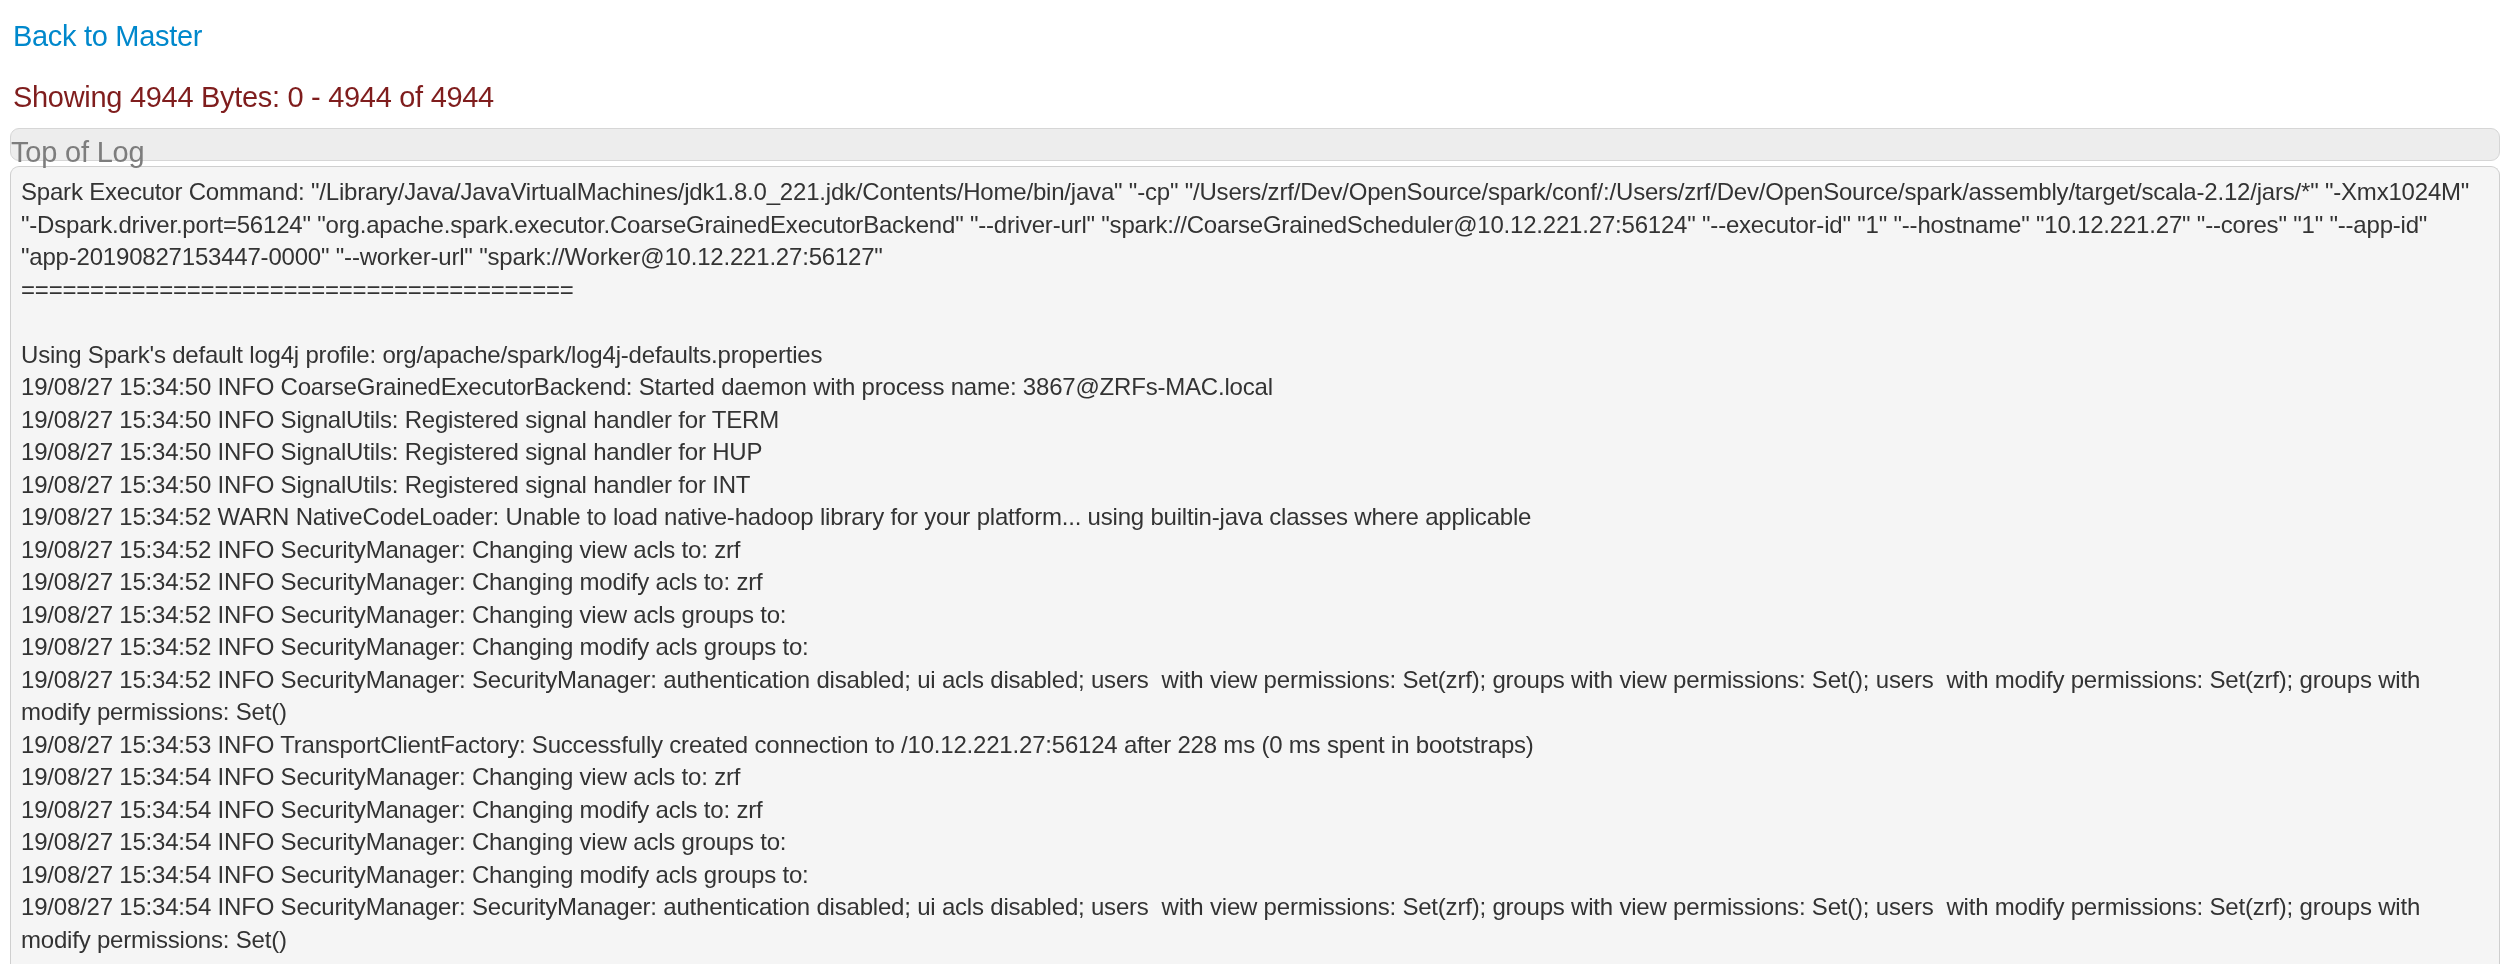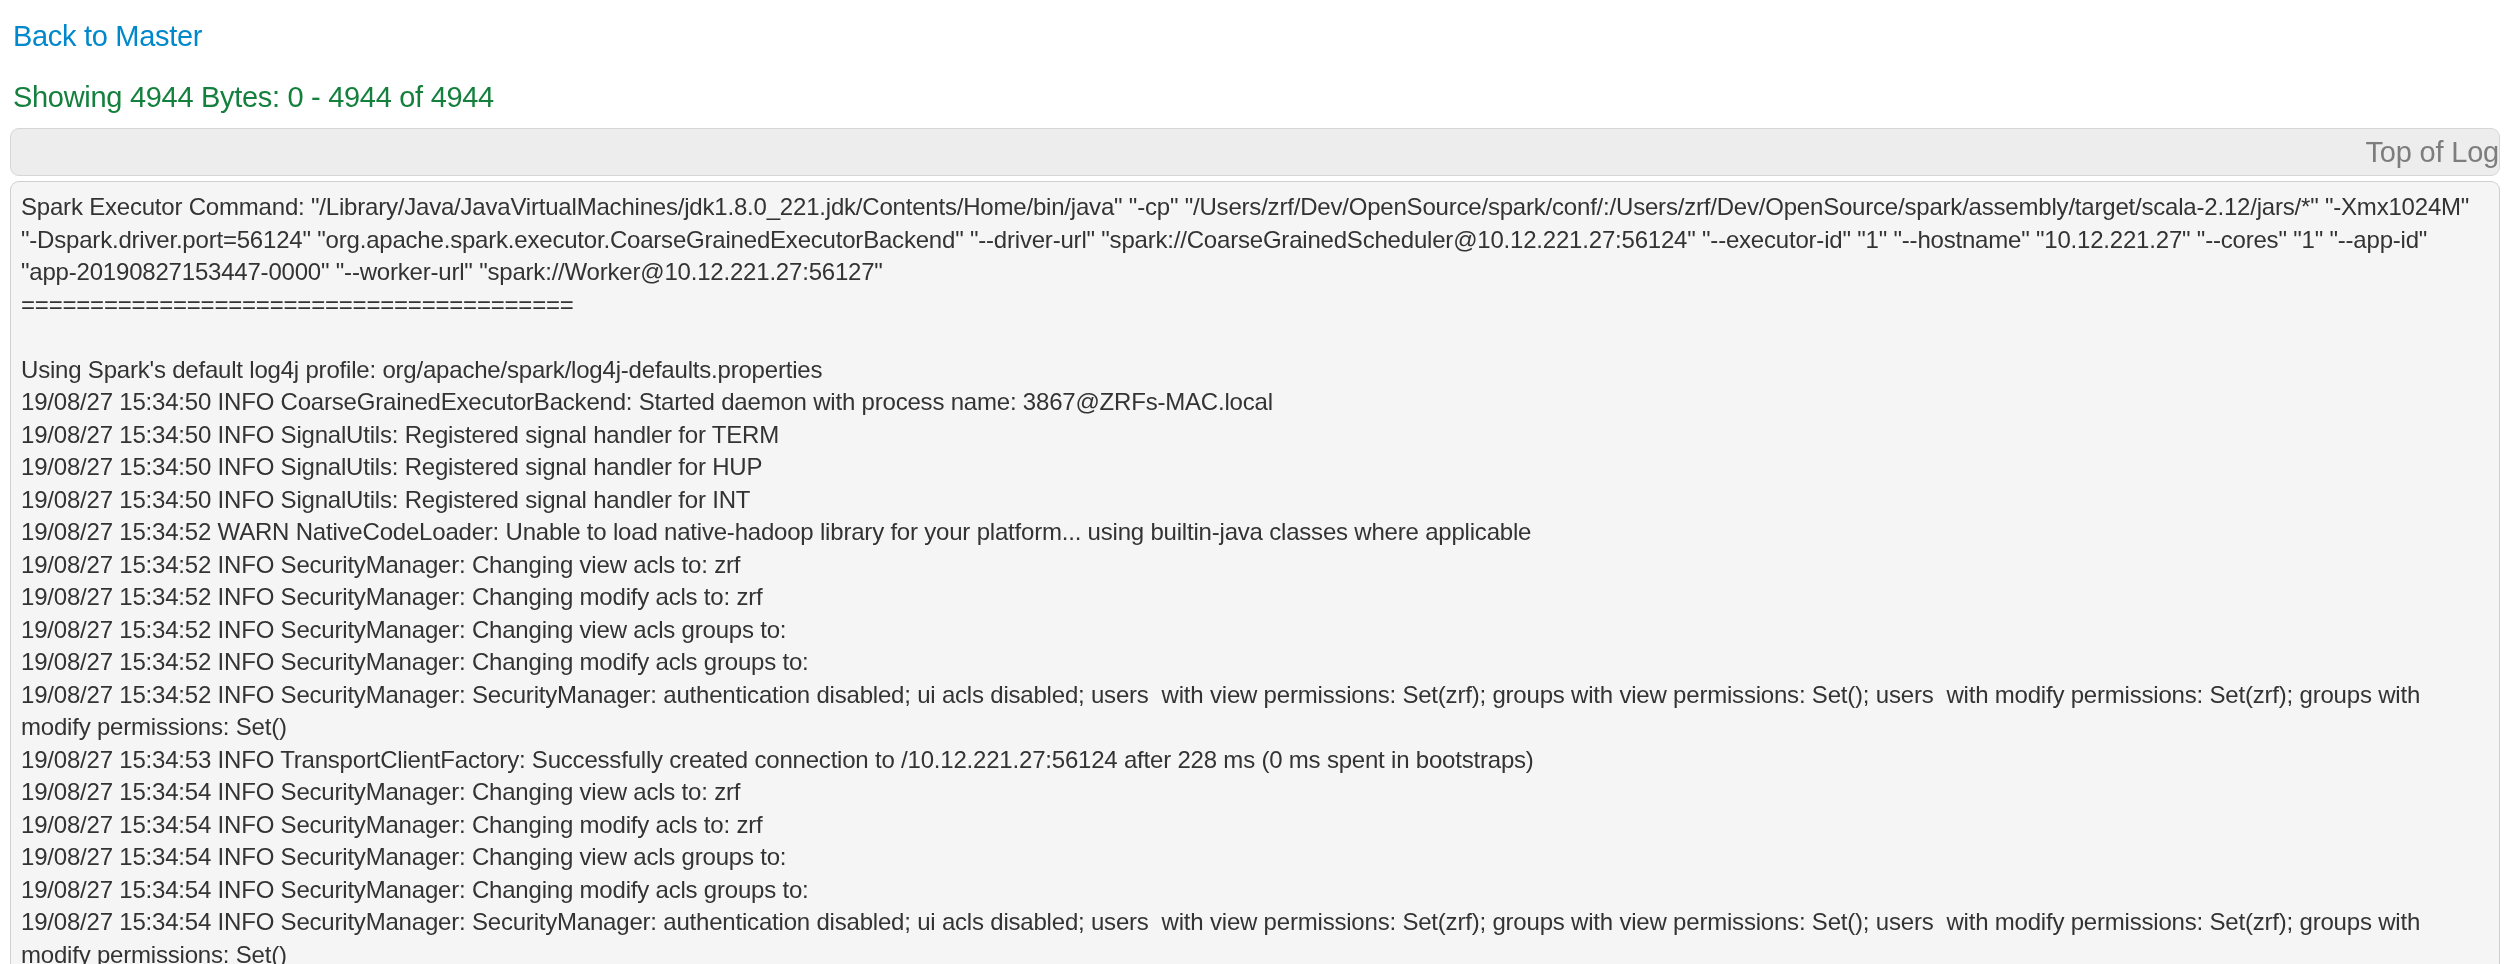--- a/index.html
+++ b/index.html
@@ -25,26 +25,26 @@
     color:var(--link);
     font-size:29px;
     font-weight:500;
     text-decoration:none;
     letter-spacing:-0.3px;
   }
   .byte-range{
     margin:28px 0 14px 3px;
     font-size:29px;
     letter-spacing:-0.3px;
-    color:#15803d;
+    color:#7f1d1d;
   }
   .log-header{
-    height:48px;
+    height:33px;
     line-height:46px;
-    text-align:right;
+    text-align:left;
     background:var(--header-bg);
     border:1px solid #d6d6d6;
     border-radius:9px;
     color:var(--header-text);
     font-size:29px;
     letter-spacing:-0.2px;
     cursor:pointer;
   }
   .log-panel{
     margin-top:5px;

